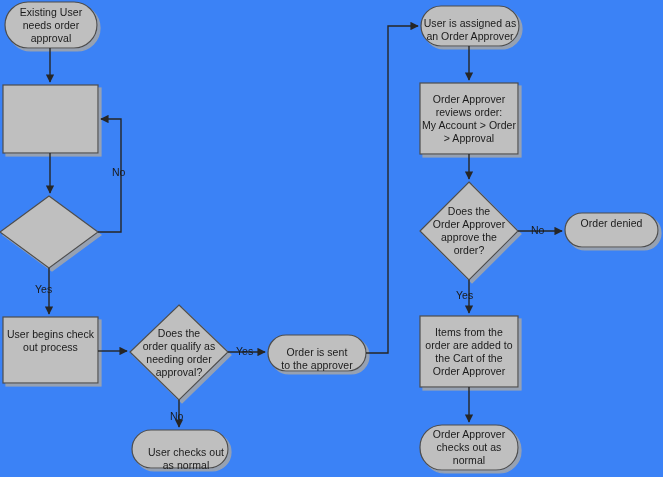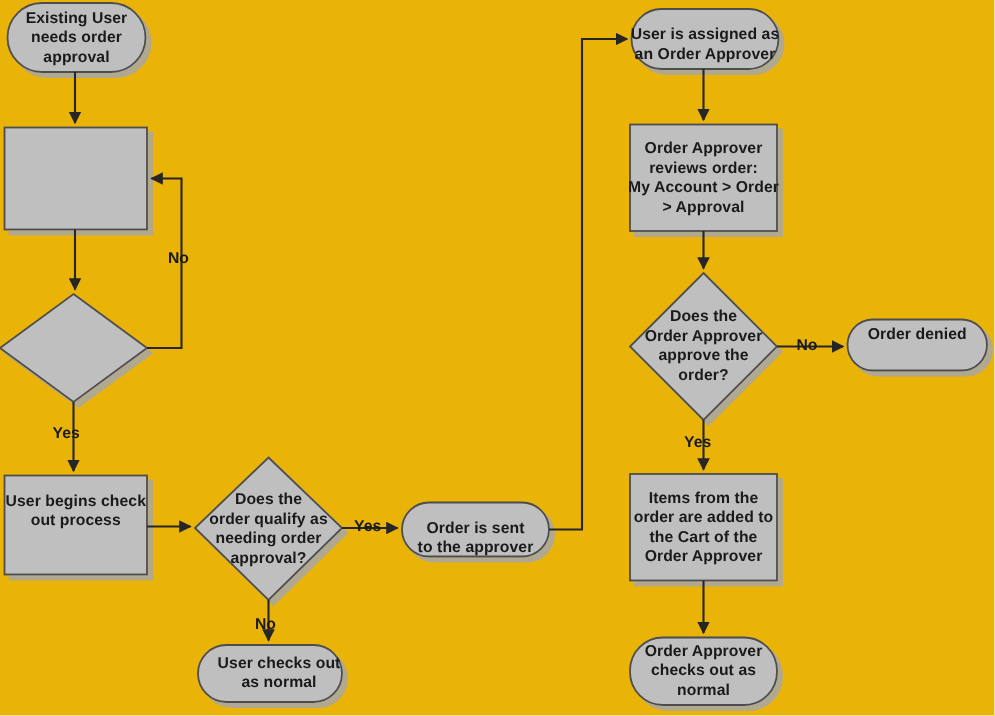--- a/index.html
+++ b/index.html
@@ -5,23 +5,22 @@
 <style>
   html,body{margin:0;padding:0;background:#ffffff;}
   body{
     font-family:"Liberation Sans","DejaVu Sans",sans-serif;
     -webkit-font-smoothing:antialiased;
   }
   #flow-root{
     position:relative;
     width:663px;
     height:477px;
-    background:#eab308;
+    background:#3b82f6;
     overflow:hidden;
-    font-weight:bold;
   }
   #flow-svg{
     position:absolute;
     left:0; top:0;
     width:663px;
     height:477px;
     display:block;
   }
   .node-label{
     position:absolute;
@@ -132,21 +131,21 @@
 
 
   <div class="node-label" style="left:3px;  top:317px; width:95px; height:48px;">User begins check
 out process</div>
 
   <div class="node-label" style="left:130px;top:305px; width:98px; height:95px;">Does the
 order qualify as
 needing order
 approval?</div>
 
-  <div class="node-label" style="left:132px;top:430px; width:108px; height:38px;">User checks out
+  <div class="node-label" style="left:132px;top:440px; width:108px; height:38px;">User checks out
 as normal</div>
 
   <div class="node-label" style="left:268px;top:335px; width:98px; height:48px;">Order is sent
 to the approver</div>
 
   <div class="node-label" style="left:419px;top:6px;   width:102px;height:47px;">User is assigned as
 an Order Approver</div>
 
   <div class="node-label" style="left:418px;top:83px;  width:102px;height:71px;">Order Approver
 reviews order:

